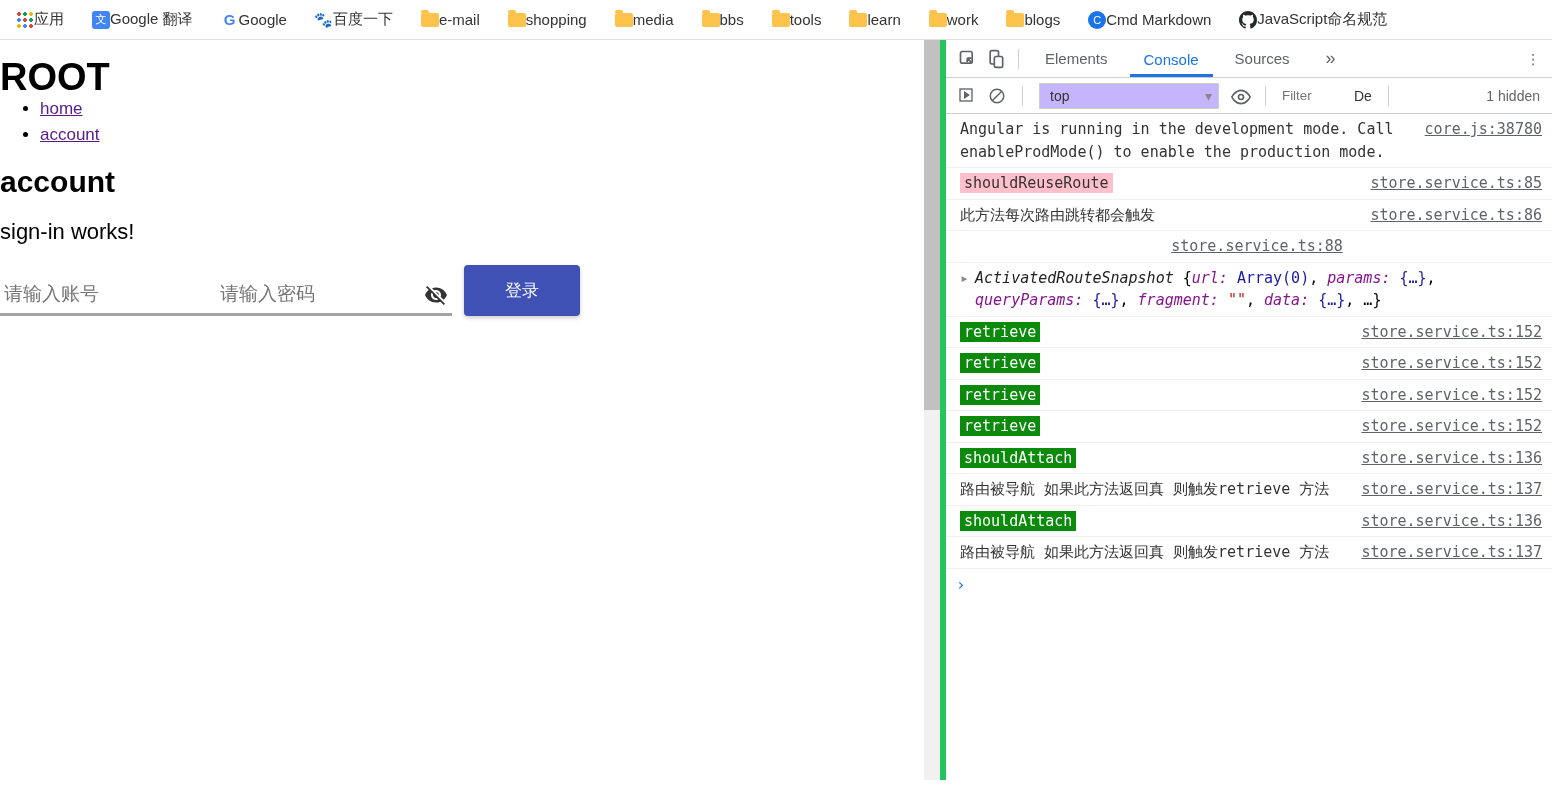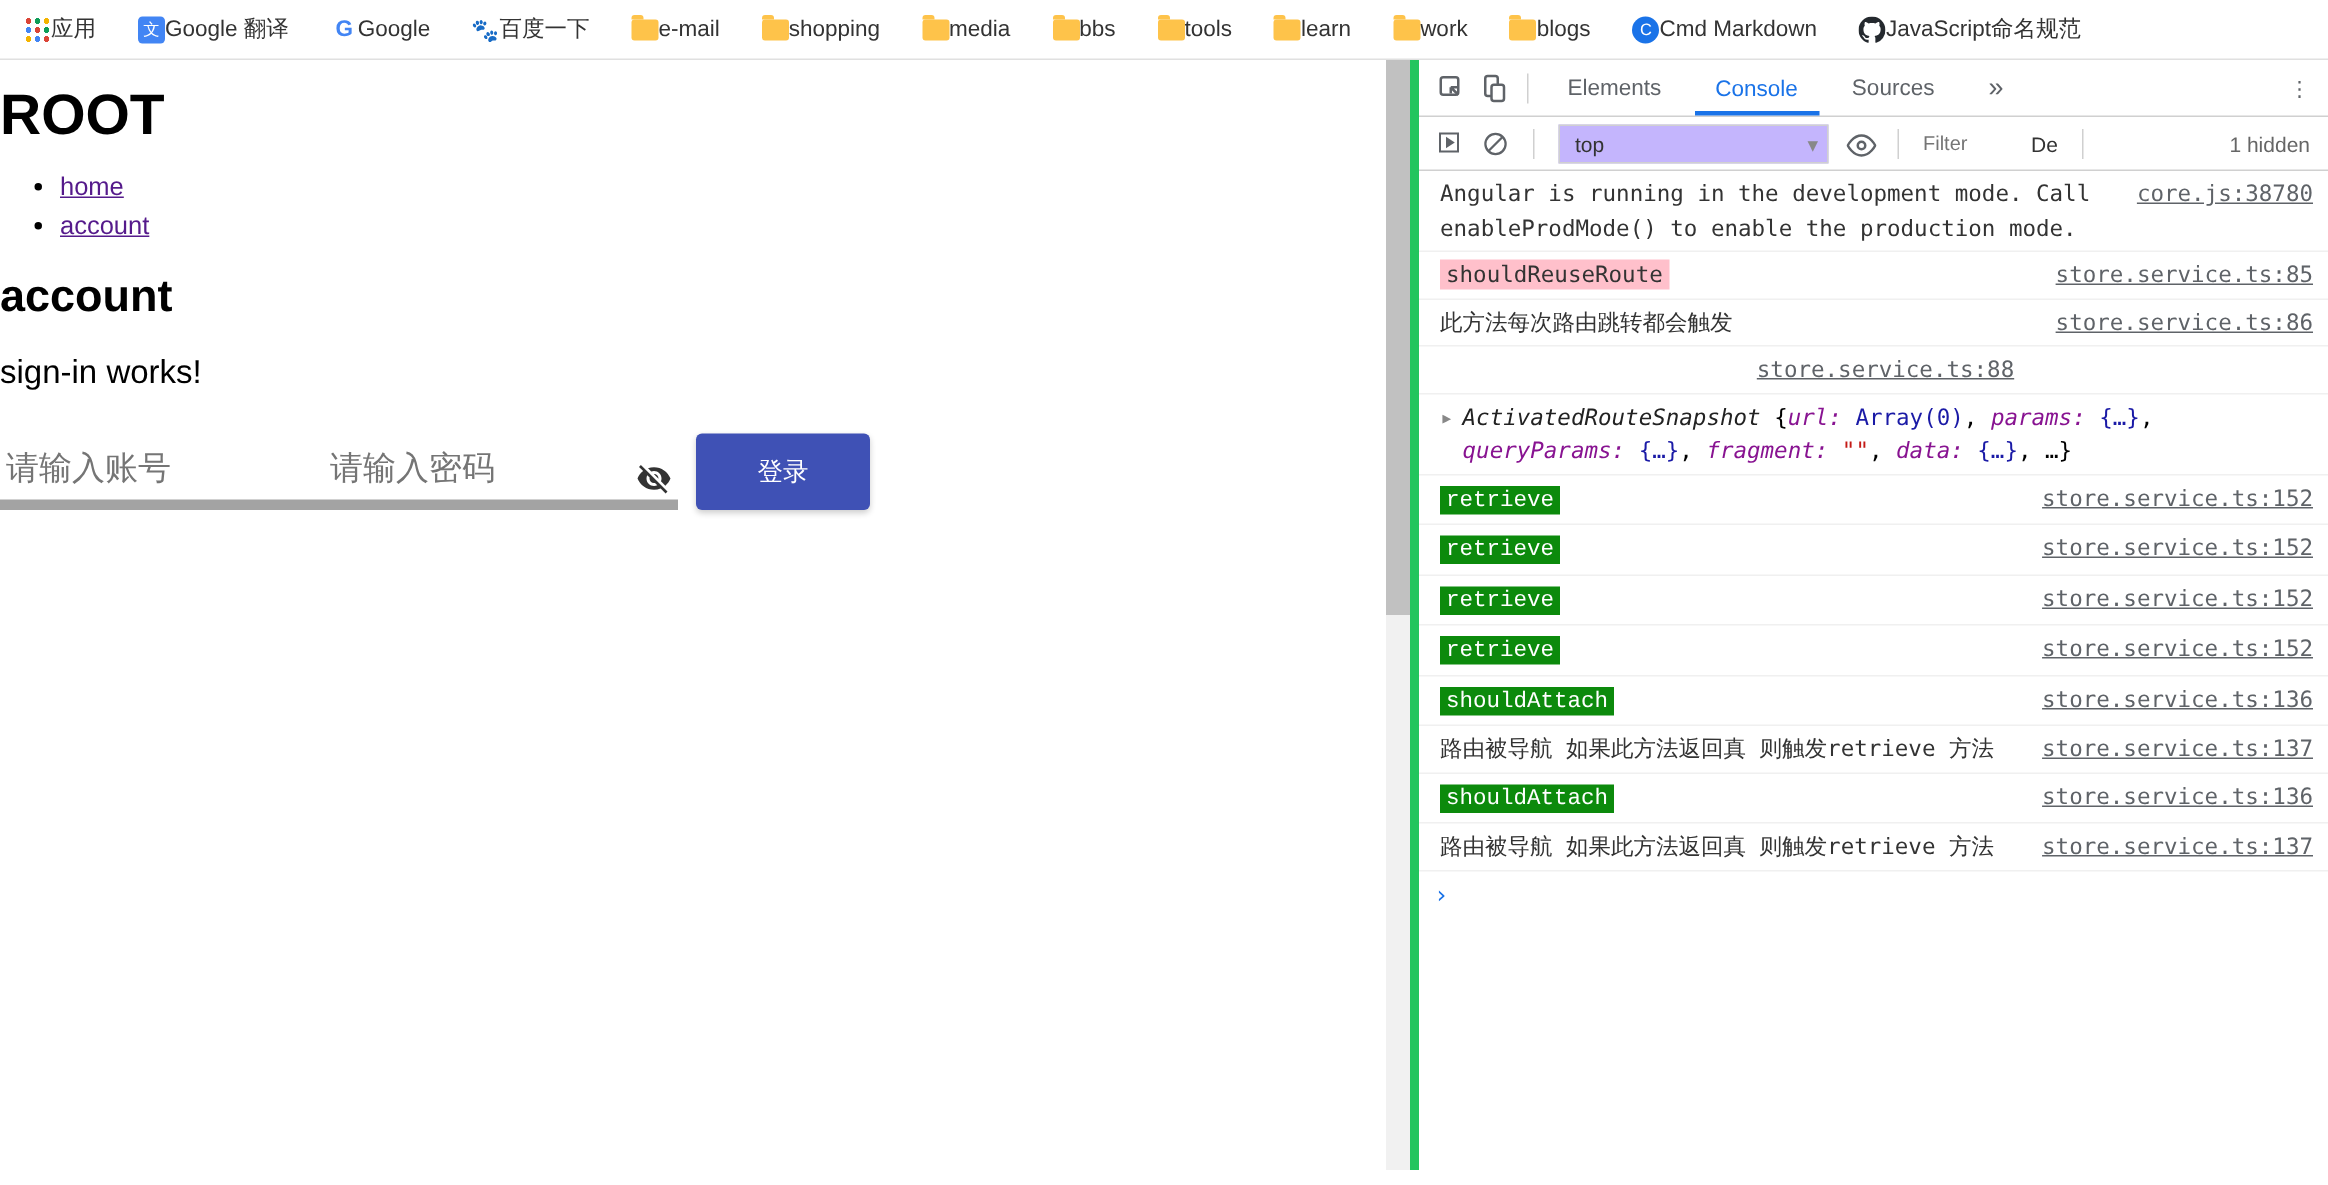--- a/index.html
+++ b/index.html
@@ -23,28 +23,28 @@
       radial-gradient(circle at 15px 15px, #db4437 2px, transparent 2px);
     }
     
     
     .main-container { display: flex; height: calc(100vh - 50px); }
     .page-content { flex: 1; padding: 16px 20px 0 0; overflow: auto; position: relative; }
     .scrollbar-gutter { width: 16px; background: #f1f1f1; }
     .scrollbar-thumb { width: 100%; height: 50%; background: #c1c1c1; }
     
     
-    .page-title { font-size: 38px; font-weight: bold; margin-bottom: 16px; }
+    .page-title { font-size: 38px; font-weight: bold; }
     .nav-list { list-style: disc; margin-left: 40px; margin-bottom: 20px; }
     .nav-list li { margin-bottom: 6px; font-size: 17px; }
     .nav-list a { color: #551a8b; text-decoration: underline; cursor: pointer; }
     .section-title { font-size: 30px; font-weight: bold; margin-bottom: 20px; }
     .signin-text { font-size: 22px; margin-bottom: 16px; }
     .form-row { display: flex; align-items: flex-end; gap: 0; }
-    .input-field { border: none; border-bottom: 7px solid #a3a3a3; padding: 8px 4px; font-size: 22px; outline: none; background: transparent; margin-top: 14px; }
+    .input-field { border: none; border-bottom: 3px solid #a3a3a3; padding: 8px 4px; font-size: 19px; outline: none; background: transparent; margin-top: 14px; }
     .input-username { width: 216px; }
     .input-password { width: 236px; }
     .eye-icon { margin-left: -28px; margin-bottom: 6px; cursor: pointer; }
     .login-btn { background: #3f51b5; color: #fff; border: none; padding: 14px 41px; font-size: 17px; border-radius: 4px; margin-left: 16px; cursor: pointer; box-shadow: 0 2px 4px rgba(0,0,0,0.2); }
     
     
     .devtools { width: 612px; border-left: 6px solid #22c55e; display: flex; flex-direction: column; background: #fff; }
     .devtools-tabs { display: flex; align-items: center; height: 38px; border-bottom: 1px solid #d0d0d0; padding: 0 12px; gap: 8px; }
     .dt-tab-icon { width: 20px; height: 20px; color: #5f6368; cursor: pointer; }
     .dt-divider { width: 1px; height: 20px; background: #d0d0d0; margin: 0 4px; }
@@ -57,21 +57,21 @@
     .dt-context-dropdown { border: 1px solid #d0d0d0; padding: 4px 28px 4px 10px; background: #c4b5fd; color: #333; position: relative; cursor: pointer; min-width: 180px; }
     .dt-context-dropdown::after { content: '▾'; position: absolute; right: 6px; color: #888; }
     .dt-filter { border: none; outline: none; width: 60px; color: #999; }
     .dt-hidden { color: #666; margin-left: auto; }
     
     .console-output { flex: 1; overflow-y: auto; font-family: Menlo, Consolas, monospace; font-size: 15px; }
     .console-row { display: flex; padding: 4px 10px 4px 14px; border-bottom: 1px solid #f0f0f0; line-height: 1.5; }
     .console-msg { flex: 1; word-break: break-word; }
     .console-src { color: #5f6368; text-decoration: underline; margin-left: 12px; white-space: nowrap; cursor: pointer; }
     .hl-pink { background: #ffc0cb; color: #333; padding: 1px 4px; }
-    .hl-green { background: #0c8a0c; color: #fff; padding: 1px 4px; font-family: Liberation Mono, monospace; }
+    .hl-green { background: #0c8a0c; color: #fff; padding: 1px 4px; }
     .console-obj-expand { color: #888; margin-right: 6px; cursor: pointer; }
     .obj-name { font-style: italic; color: #222; }
     .obj-key { color: #881391; font-style: italic; }
     .obj-val { color: #1a1aa6; }
     .obj-str { color: #c41a16; }
     .console-plain { color: #333; }
     .console-prompt { padding: 6px 10px; color: #1a73e8; font-family: monospace; font-size: 16px; }
   </style>
 </head>
 <body>

